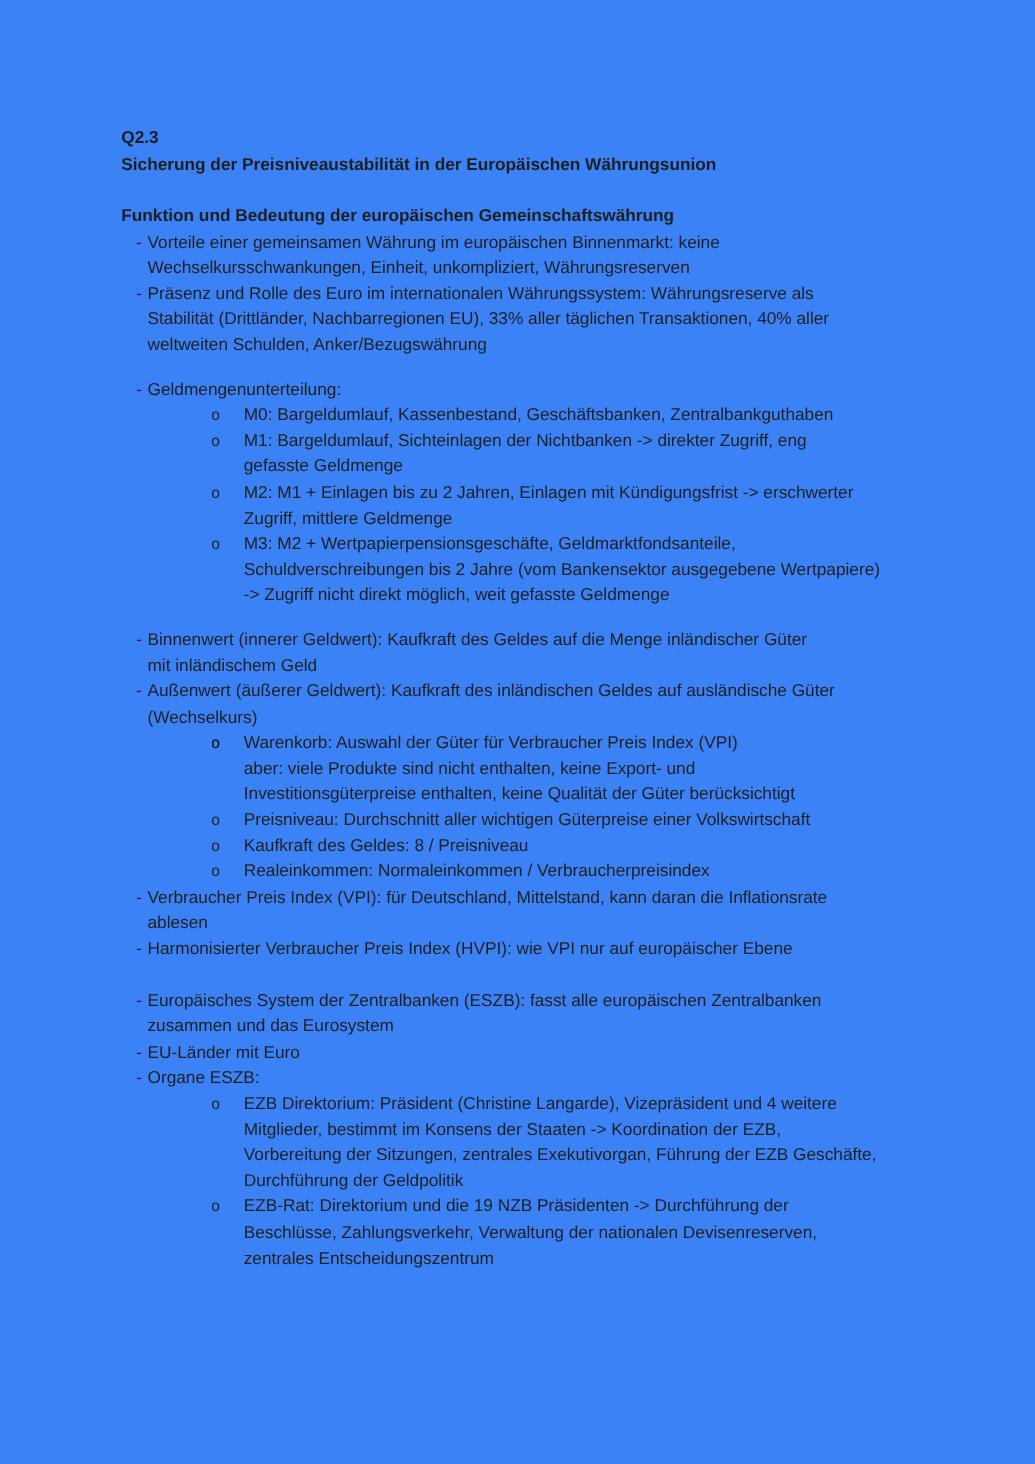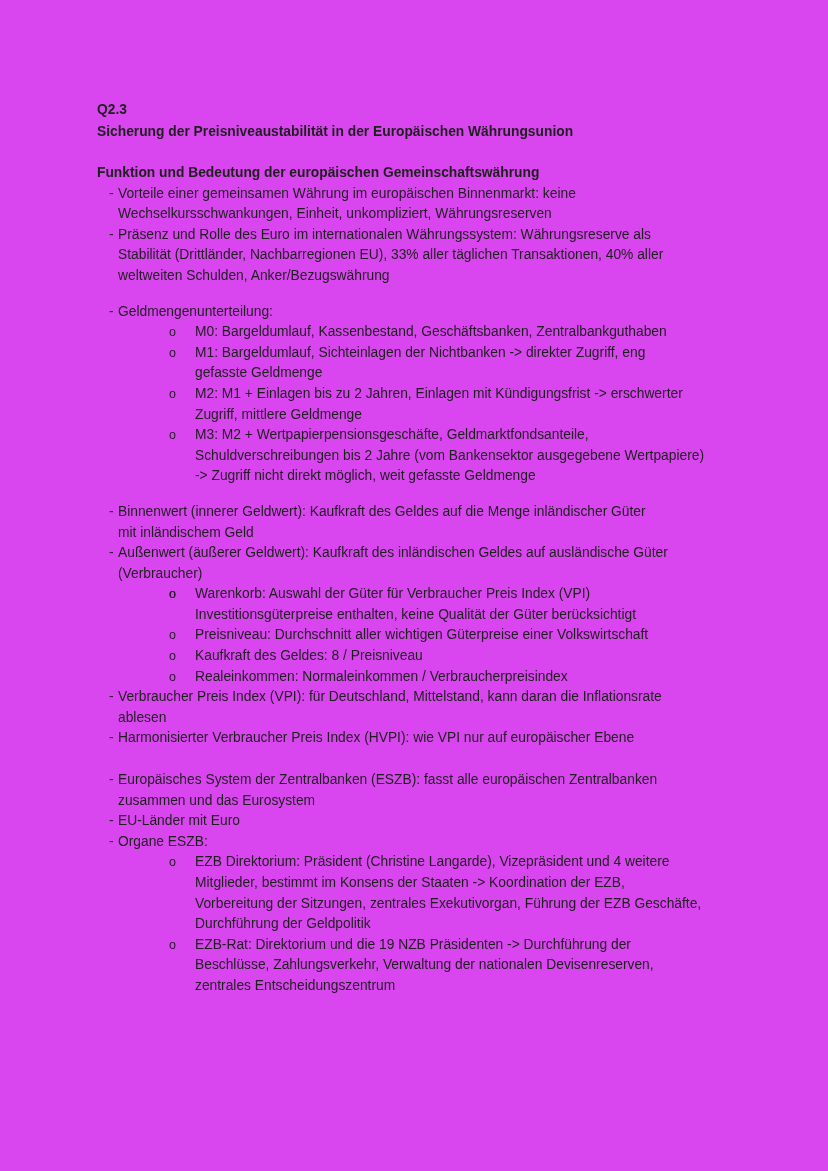--- a/index.html
+++ b/index.html
@@ -5,21 +5,21 @@
 <style>
   html, body {
     margin: 0;
     padding: 0;
     background: #ffffff;
   }
   .page {
     position: relative;
     width: 828px;
     height: 1171px;
-    background: #d946ef;
+    background: #3b82f6;
     overflow: hidden;
     font-family: "Liberation Sans", "DejaVu Sans", sans-serif;
     color: #1f1f1f;
     font-size: 13.8px;
     line-height: 20.6px;
   }
   .content {
     position: absolute;
     left: 97px;
     top: 99px;
@@ -129,30 +129,31 @@
           <span class="marker">-</span>
           <div class="lines">
             <div class="line">Binnenwert (innerer Geldwert): Kaufkraft des Geldes auf die Menge inländischer Güter</div>
             <div class="line">mit inländischem Geld</div>
           </div>
         </div>
         <div class="item lvl1">
           <span class="marker">-</span>
           <div class="lines">
             <div class="line">Außenwert (äußerer Geldwert): Kaufkraft des inländischen Geldes auf ausländische Güter</div>
-            <div class="line">(Verbraucher)</div>
+            <div class="line">(Wechselkurs)</div>
           </div>
         </div>
         <div class="item lvl2">
           <span class="marker">o</span>
         </div>
         <div class="item lvl2">
           <span class="marker">o</span>
           <div class="lines">
             <div class="line">Warenkorb: Auswahl der Güter für Verbraucher Preis Index (VPI)</div>
+            <div class="line">aber: viele Produkte sind nicht enthalten, keine Export- und</div>
             <div class="line">Investitionsgüterpreise enthalten, keine Qualität der Güter berücksichtigt</div>
           </div>
         </div>
         <div class="item lvl2">
           <span class="marker">o</span>
           <div class="lines">
             <div class="line">Preisniveau: Durchschnitt aller wichtigen Güterpreise einer Volkswirtschaft</div>
           </div>
         </div>
         <div class="item lvl2">

